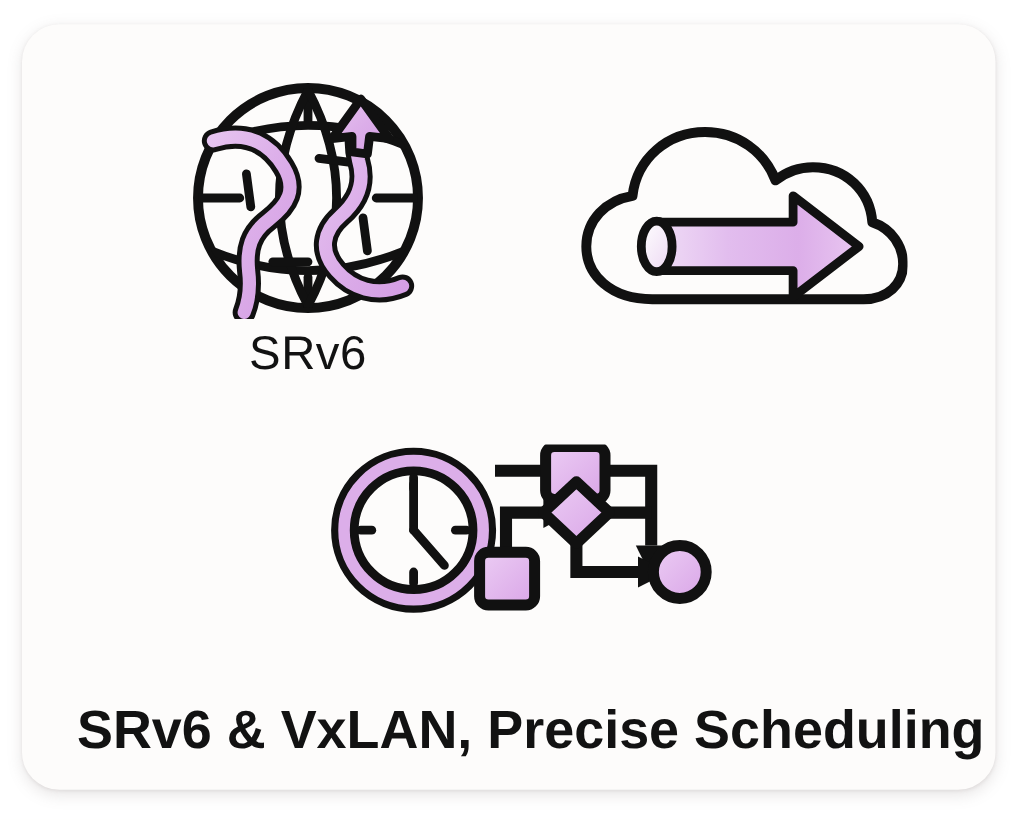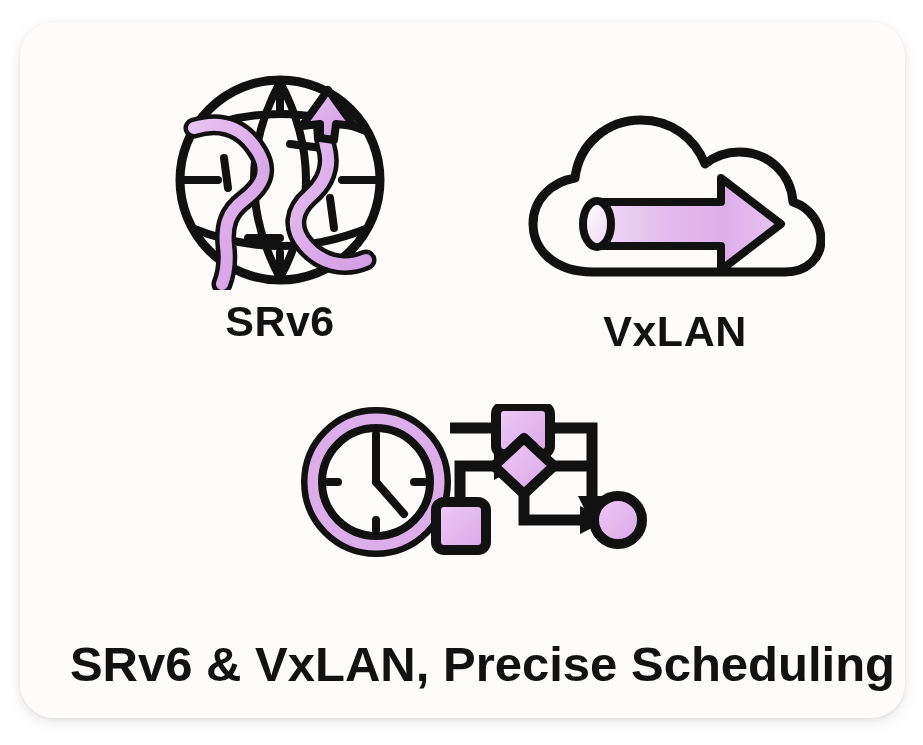--- a/index.html
+++ b/index.html
@@ -31,21 +31,21 @@
   }
   .icon-block {
     position: absolute;
     text-align: center;
   }
   .icon-art {
     display: block;
     margin: 0 auto;
   }
   .icon-label {
-    font-weight: bold;
+    font-weight: normal;
     color: #121212;
     letter-spacing: 0.5px;
     line-height: 1;
   }
   
   #srv6-block { left: 120px; top: 48px; width: 280px; }
   #srv6-block .icon-label { font-size: 43px; margin-top: 10px; }
   
   #vxlan-block { left: 490px; top: 86px; width: 330px; }
   #vxlan-block .icon-label { font-size: 43px; margin-top: 12px; }
@@ -146,21 +146,20 @@
                  C 190 48 202 44 214 44
                  C 244 44 266 66 268 94
                  C 286 100 296 116 296 132
                  C 296 150 282 164 260 164
                  Z" fill="#fdfcfb" stroke="#111111" stroke-width="9" stroke-linejoin="round"></path>
 
         <path d="M 72 94 L 196 94 L 196 70 L 256 116 L 196 162 L 196 138 L 72 138 Z" fill="url(#pgrad2)" stroke="#111111" stroke-width="8" stroke-linejoin="round"></path>
 
         <ellipse cx="72" cy="116" rx="14" ry="23" fill="url(#capgrad)" stroke="#111111" stroke-width="8"></ellipse>
       </svg>
-      <div class="icon-label">VxLAN</div>
     </div>
 
     <div class="icon-block" id="flow-block">
       <svg class="icon-art" width="368" height="160" viewBox="0 0 368 160">
         <defs>
           <linearGradient id="pgrad3" x1="0" y1="0" x2="1" y2="1">
             <stop offset="0%" stop-color="#eccdf4"></stop>
             <stop offset="100%" stop-color="#d9a5e7"></stop>
           </linearGradient>
         </defs>

